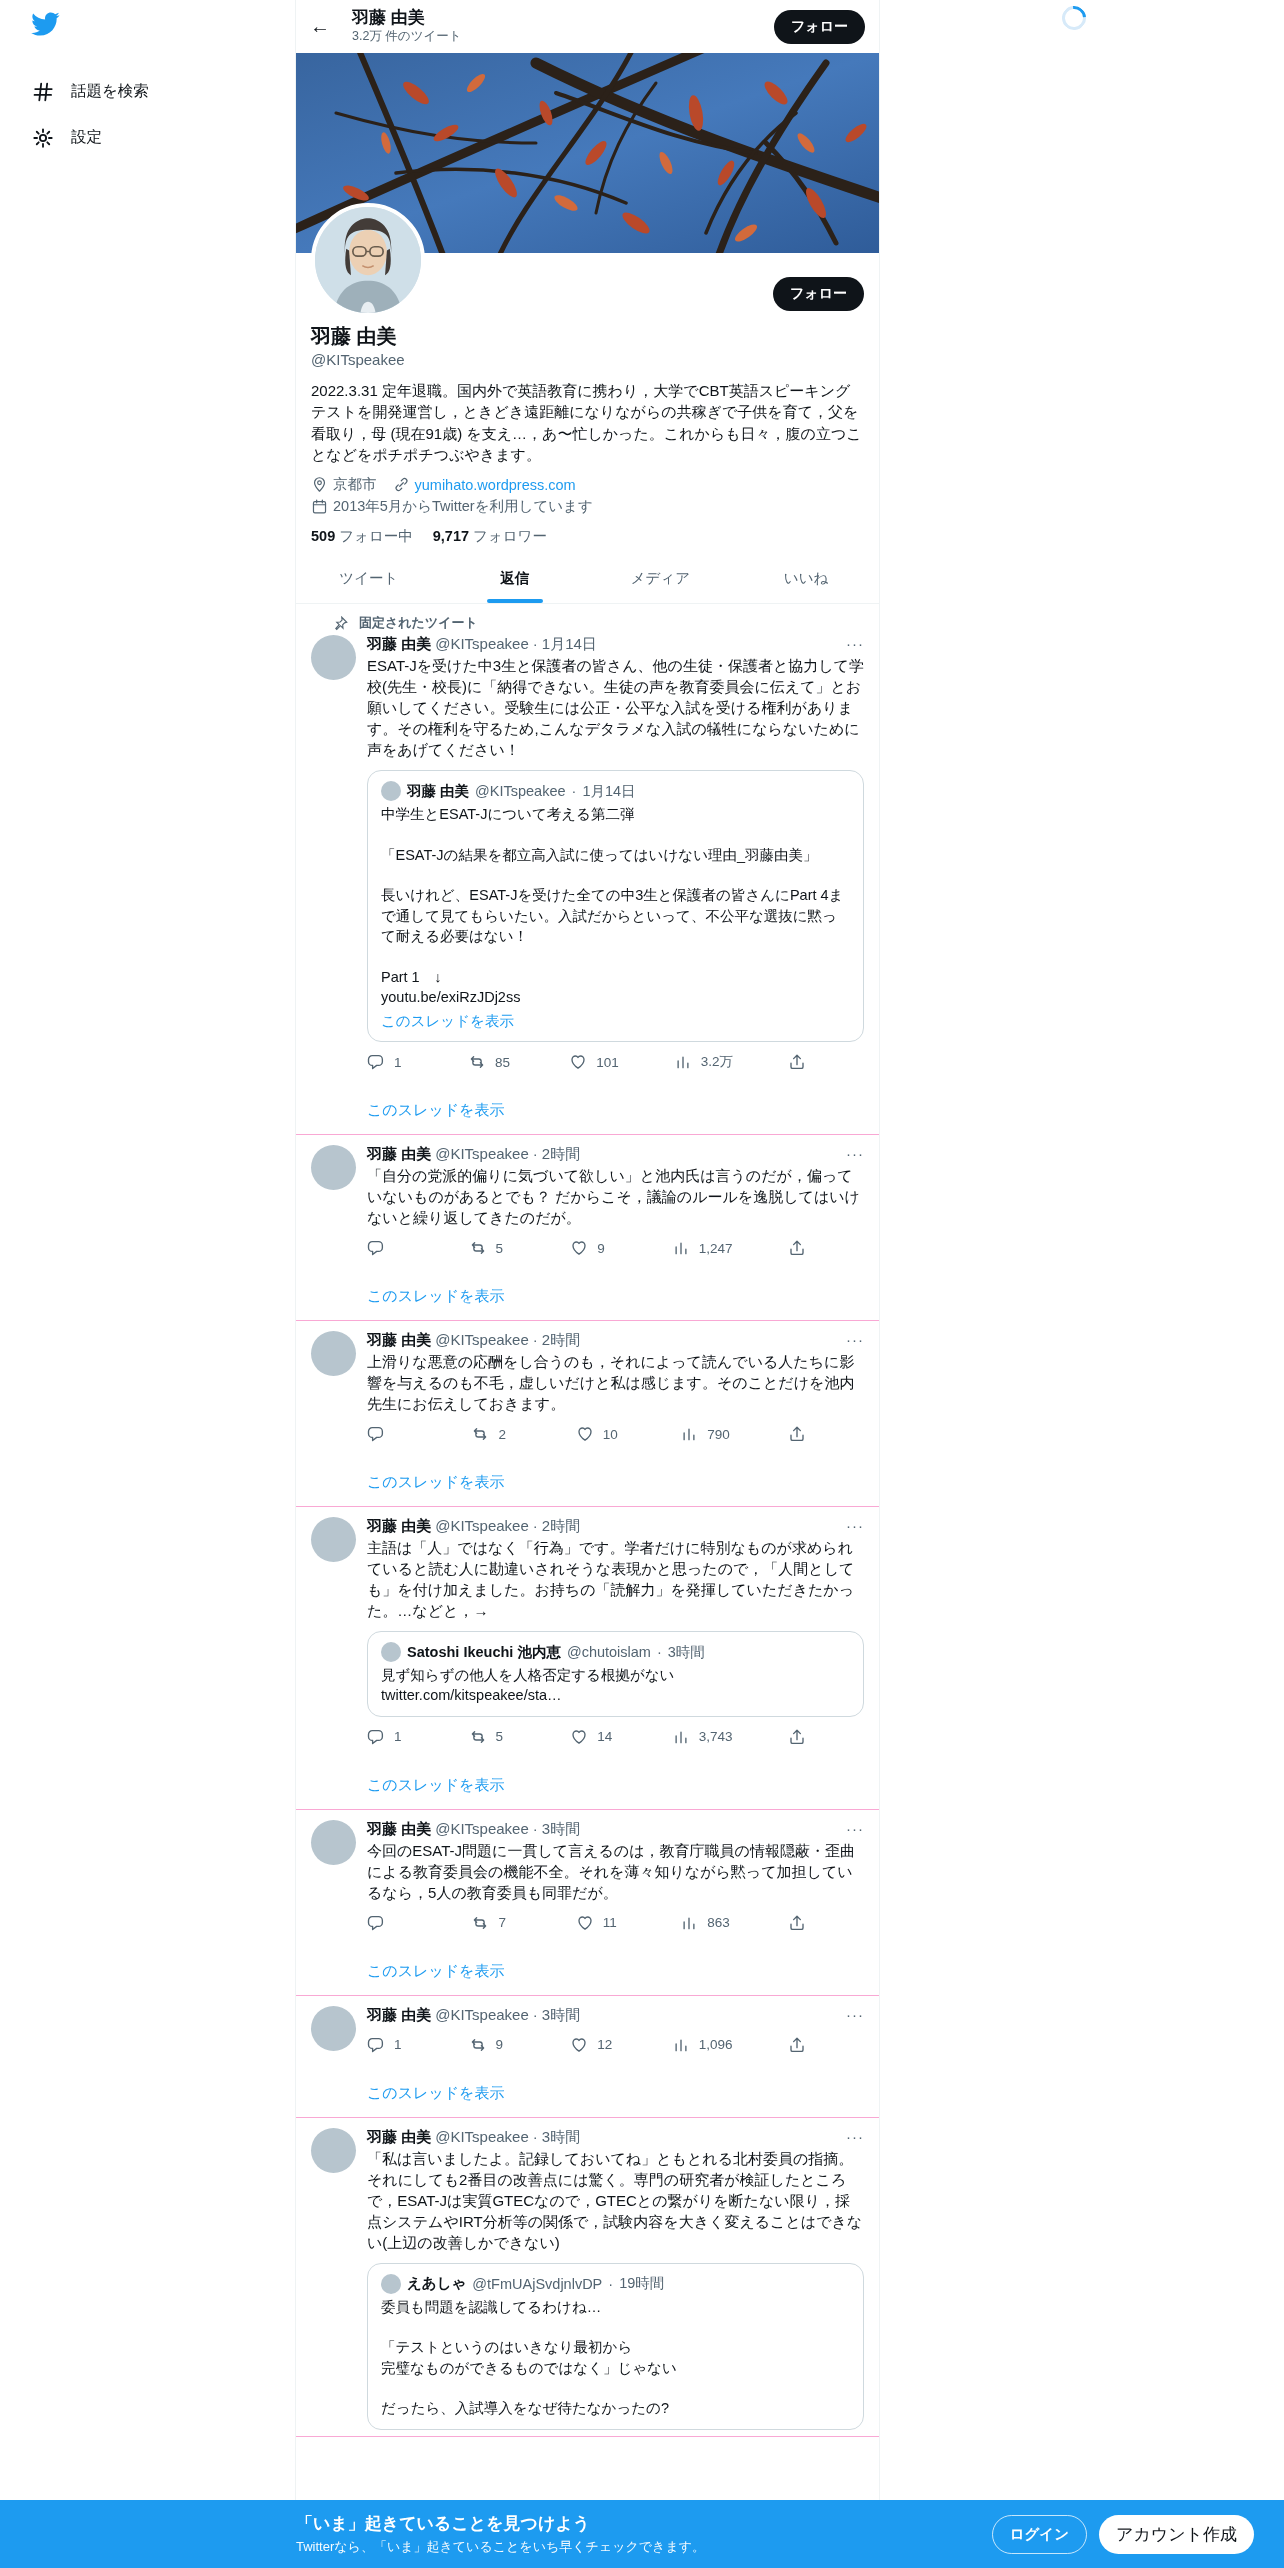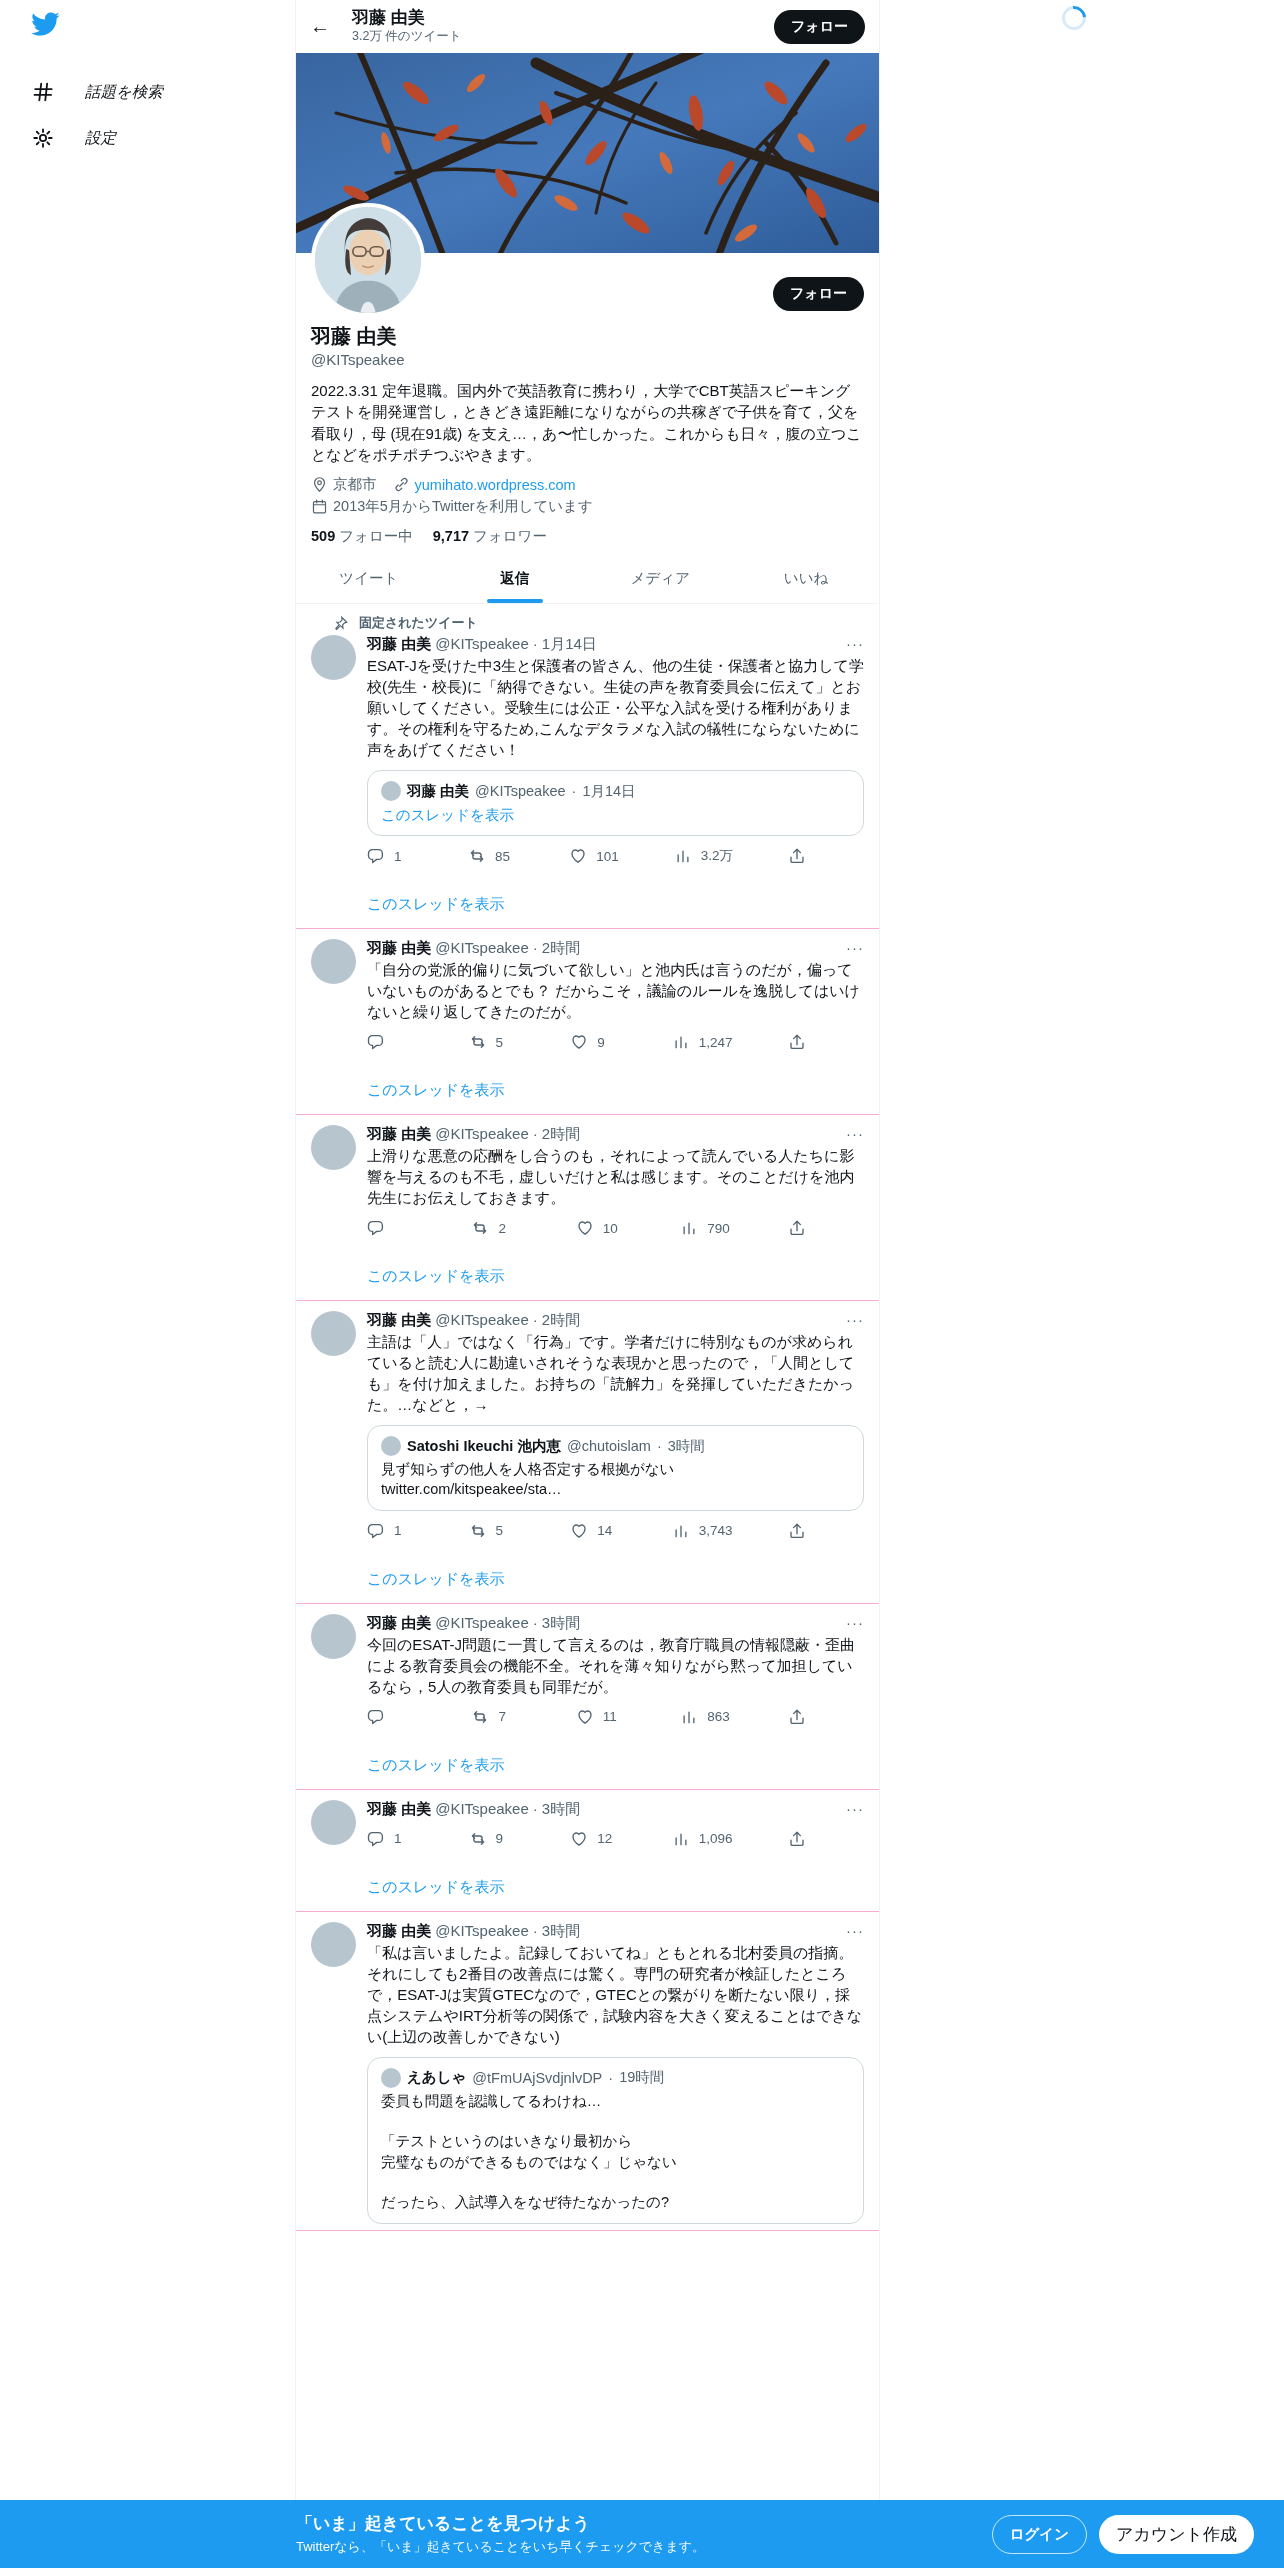--- a/index.html
+++ b/index.html
@@ -10,21 +10,21 @@
     color:#0f1419; -webkit-font-smoothing:antialiased;
   }
   svg.sic { width:18px; height:18px; stroke:#536471; fill:none; stroke-width:1.8; stroke-linecap:round; stroke-linejoin:round; }
   svg.mic { width:17px; height:17px; stroke:#536471; fill:none; stroke-width:1.7; stroke-linecap:round; stroke-linejoin:round; }
 
   
   .sidebar { position:absolute; left:0; top:0; width:295px; }
   .logo { margin:9px 0 0 30px; }
   .logo svg { width:30px; height:30px; fill:#1d9bf0; }
   .nav { margin-top:26px; }
-  .nav-item { display:flex; align-items:flex-end; gap:31px; margin-left:32px; padding:12px 0; font-size:15.5px; color:#0f1419; cursor:pointer;font-style:italic; }
+  .nav-item { display:flex; align-items:flex-start; gap:17px; margin-left:32px; padding:12px 0; font-size:15.5px; color:#0f1419; cursor:pointer; }
   .nav-item svg { width:22px; height:22px; stroke:#0f1419; fill:none; stroke-width:2; stroke-linecap:round; }
 
   
   .main { position:absolute; left:295px; top:0; width:585px; min-height:2568px; background:#fff;
           border-left:1px solid #eff3f4; border-right:1px solid #eff3f4; }
   .m-header { height:53px; display:flex; align-items:center; padding:0 14px; gap:22px; }
   .back { font-size:20px; color:#0f1419; cursor:pointer; }
   .m-title { font-size:17px; font-weight:700; line-height:1.2; }
   .m-sub { font-size:12.5px; color:#536471; }
   .btn-follow { margin-left:auto; background:#0f1419; color:#fff; font-weight:700; font-size:14px;
@@ -291,20 +291,28 @@
         </div>
         <div class="t-text">ESAT-Jを受けた中3生と保護者の皆さん、他の生徒・保護者と協力して学校(先生・校長)に「納得できない。生徒の声を教育委員会に伝えて」とお願いしてください。受験生には公正・公平な入試を受ける権利があります。その権利を守るため,こんなデタラメな入試の犠牲にならないために声をあげてください！</div>
         <div class="quote">
           <div class="q-head">
             <span class="q-av"></span>
             <span class="q-name">羽藤 由美</span>
             <span class="t-meta">@KITspeakee</span>
             <span class="t-meta">·</span>
             <span class="t-meta">1月14日</span>
           </div>
+          <div class="q-text">中学生とESAT-Jについて考える第二弾
+
+「ESAT-Jの結果を都立高入試に使ってはいけない理由_羽藤由美」
+
+長いけれど、ESAT-Jを受けた全ての中3生と保護者の皆さんにPart 4まで通して見てもらいたい。入試だからといって、不公平な選抜に黙って耐える必要はない！
+
+Part 1　↓
+youtu.be/exiRzJDj2ss</div>
           <div class="q-thread">このスレッドを表示</div>
         </div>
         <div class="stats">
           <div class="stat">
               <svg class="sic" viewBox="0 0 24 24">
                 <use href="#i-reply"></use>
               </svg>
               <span>1</span>
             </div>
           <div class="stat">

